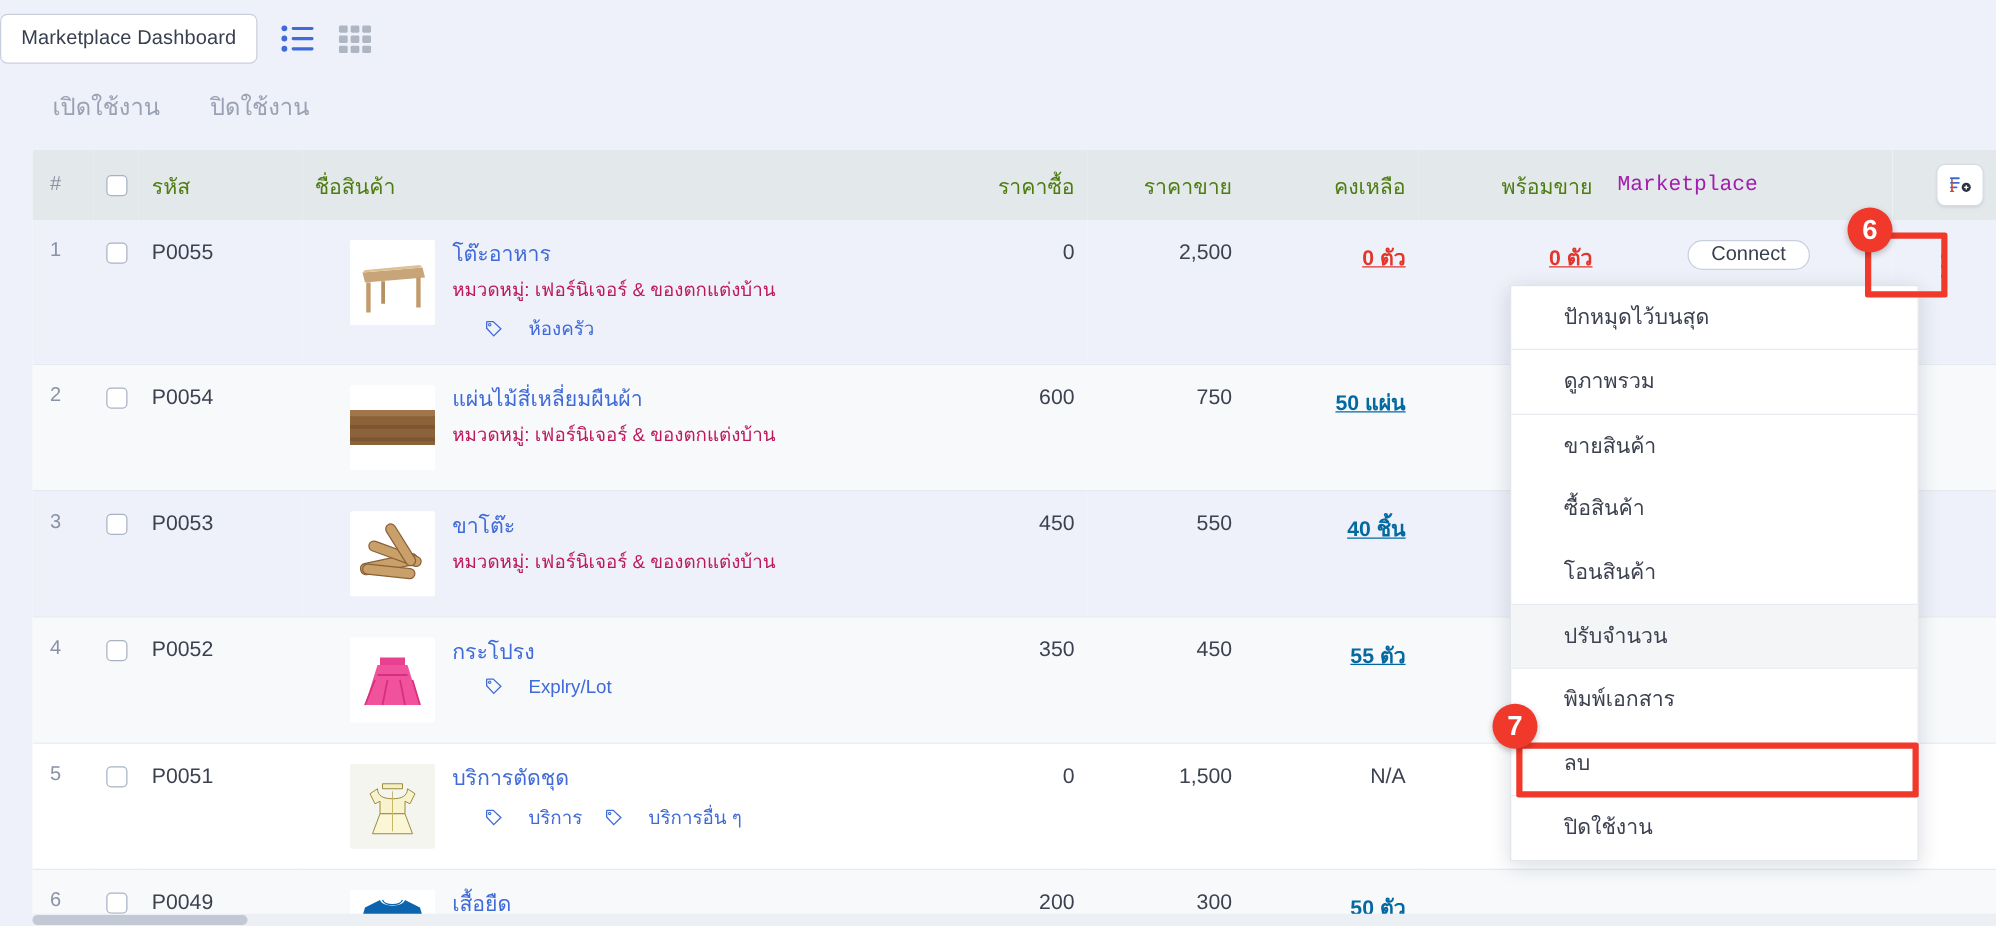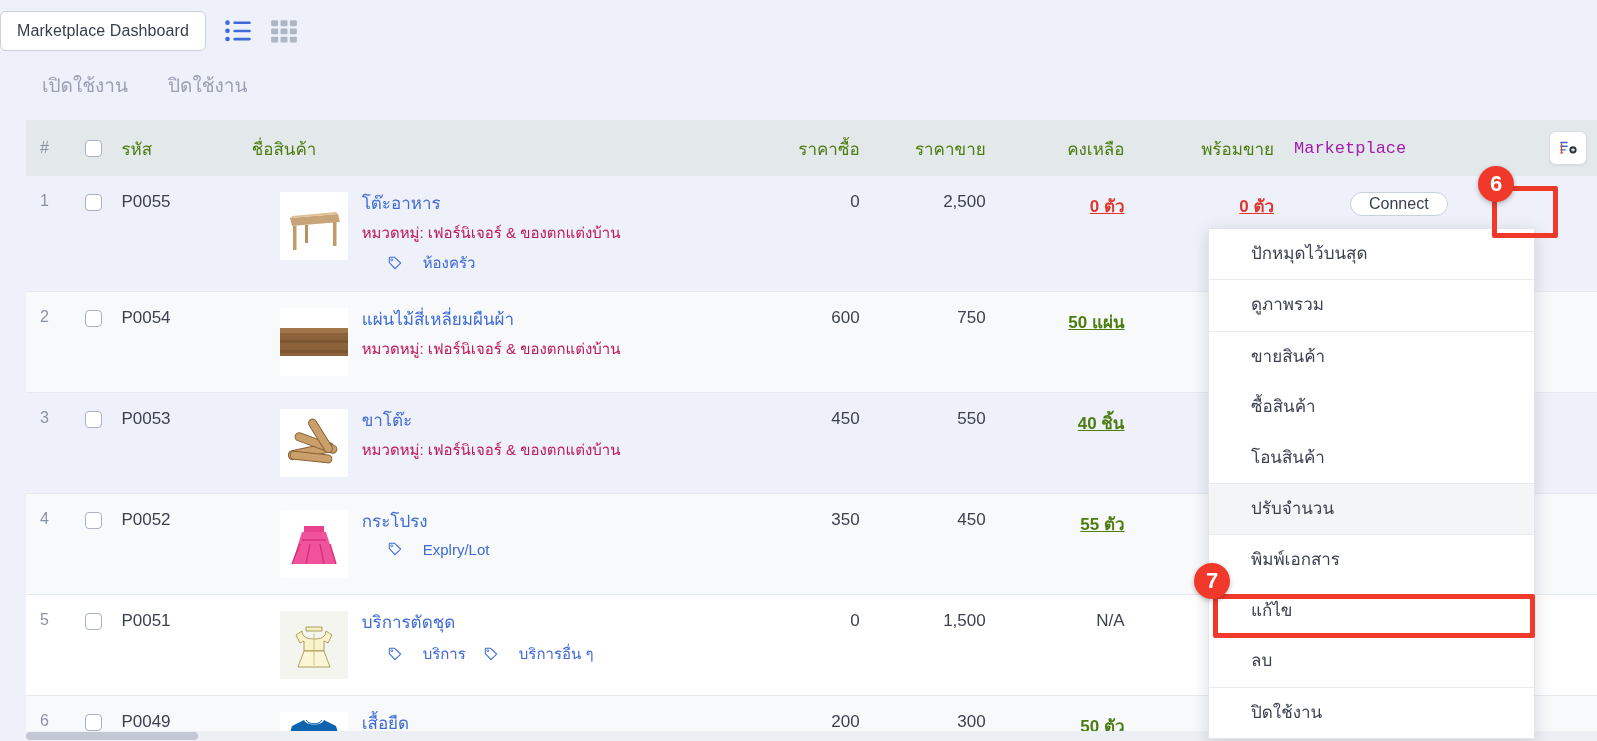--- a/index.html
+++ b/index.html
@@ -83,21 +83,21 @@
   }
   .thumb svg { width: 100%; height: 100%; display: block; }
   .prod-info { padding-top: 1px; }
   .prod-name { color: #3f6ad8; font-size: 17px; cursor: pointer; line-height: 1.3; }
   .prod-cat { color: #be185d; font-size: 15px; margin-top: 8px; line-height: 1.3; }
   .tags { margin-top: 8px; display: flex; gap: 18px; padding-left: 26px; }
   .tag { color: #3f6ad8; font-size: 15px; display: inline-flex; align-items: center; gap: 21px; cursor: pointer;}
   .tag svg { width: 14px; height: 14px; }
 
   .qty { font-size: 17px; text-decoration: underline; cursor: pointer; font-weight: 600;}
-  .qty.green { color: #4d7c0f; }
+  .qty.green { color: #0369a1; }
   .qty.red   { color: #e0362c; }
   .qty.plain { color: #3c4150; text-decoration: none; font-weight: 400;}
 
   .connect-btn {
     display: inline-block; border: 1px solid #c9cfdd; border-radius: 18px;
     background: #fff; padding: 2px 18px; font-size: 16px; color: #38404f; cursor: pointer;
   }
   .kebab {
     width: 34px; height: 34px; display:inline-flex; align-items:center; justify-content:center;
     cursor:pointer; flex-direction: column; gap: 4px;
@@ -443,21 +443,20 @@
     <div class="menu-sep"></div>
     <div class="menu-item">ดูภาพรวม</div>
     <div class="menu-sep"></div>
     <div class="menu-item">ขายสินค้า</div>
     <div class="menu-item">ซื้อสินค้า</div>
     <div class="menu-item">โอนสินค้า</div>
     <div class="menu-sep"></div>
     <div class="menu-item hl">ปรับจำนวน</div>
     <div class="menu-sep"></div>
     <div class="menu-item">พิมพ์เอกสาร</div>
-    <div class="menu-item">แก้ไข</div>
     <div class="menu-item">ลบ</div>
     <div class="menu-sep"></div>
     <div class="menu-item">ปิดใช้งาน</div>
   </div>
 
   <div class="ann-box" style="left:1492px; top:186px; width:66px; height:52px;"></div>
   <div class="ann-badge" style="left:1478px; top:166px;">6</div>
 
   <div class="ann-box" style="left:1213px; top:594px; width:322px; height:44px;"></div>
   <div class="ann-badge" style="left:1194px; top:563px;">7</div>

